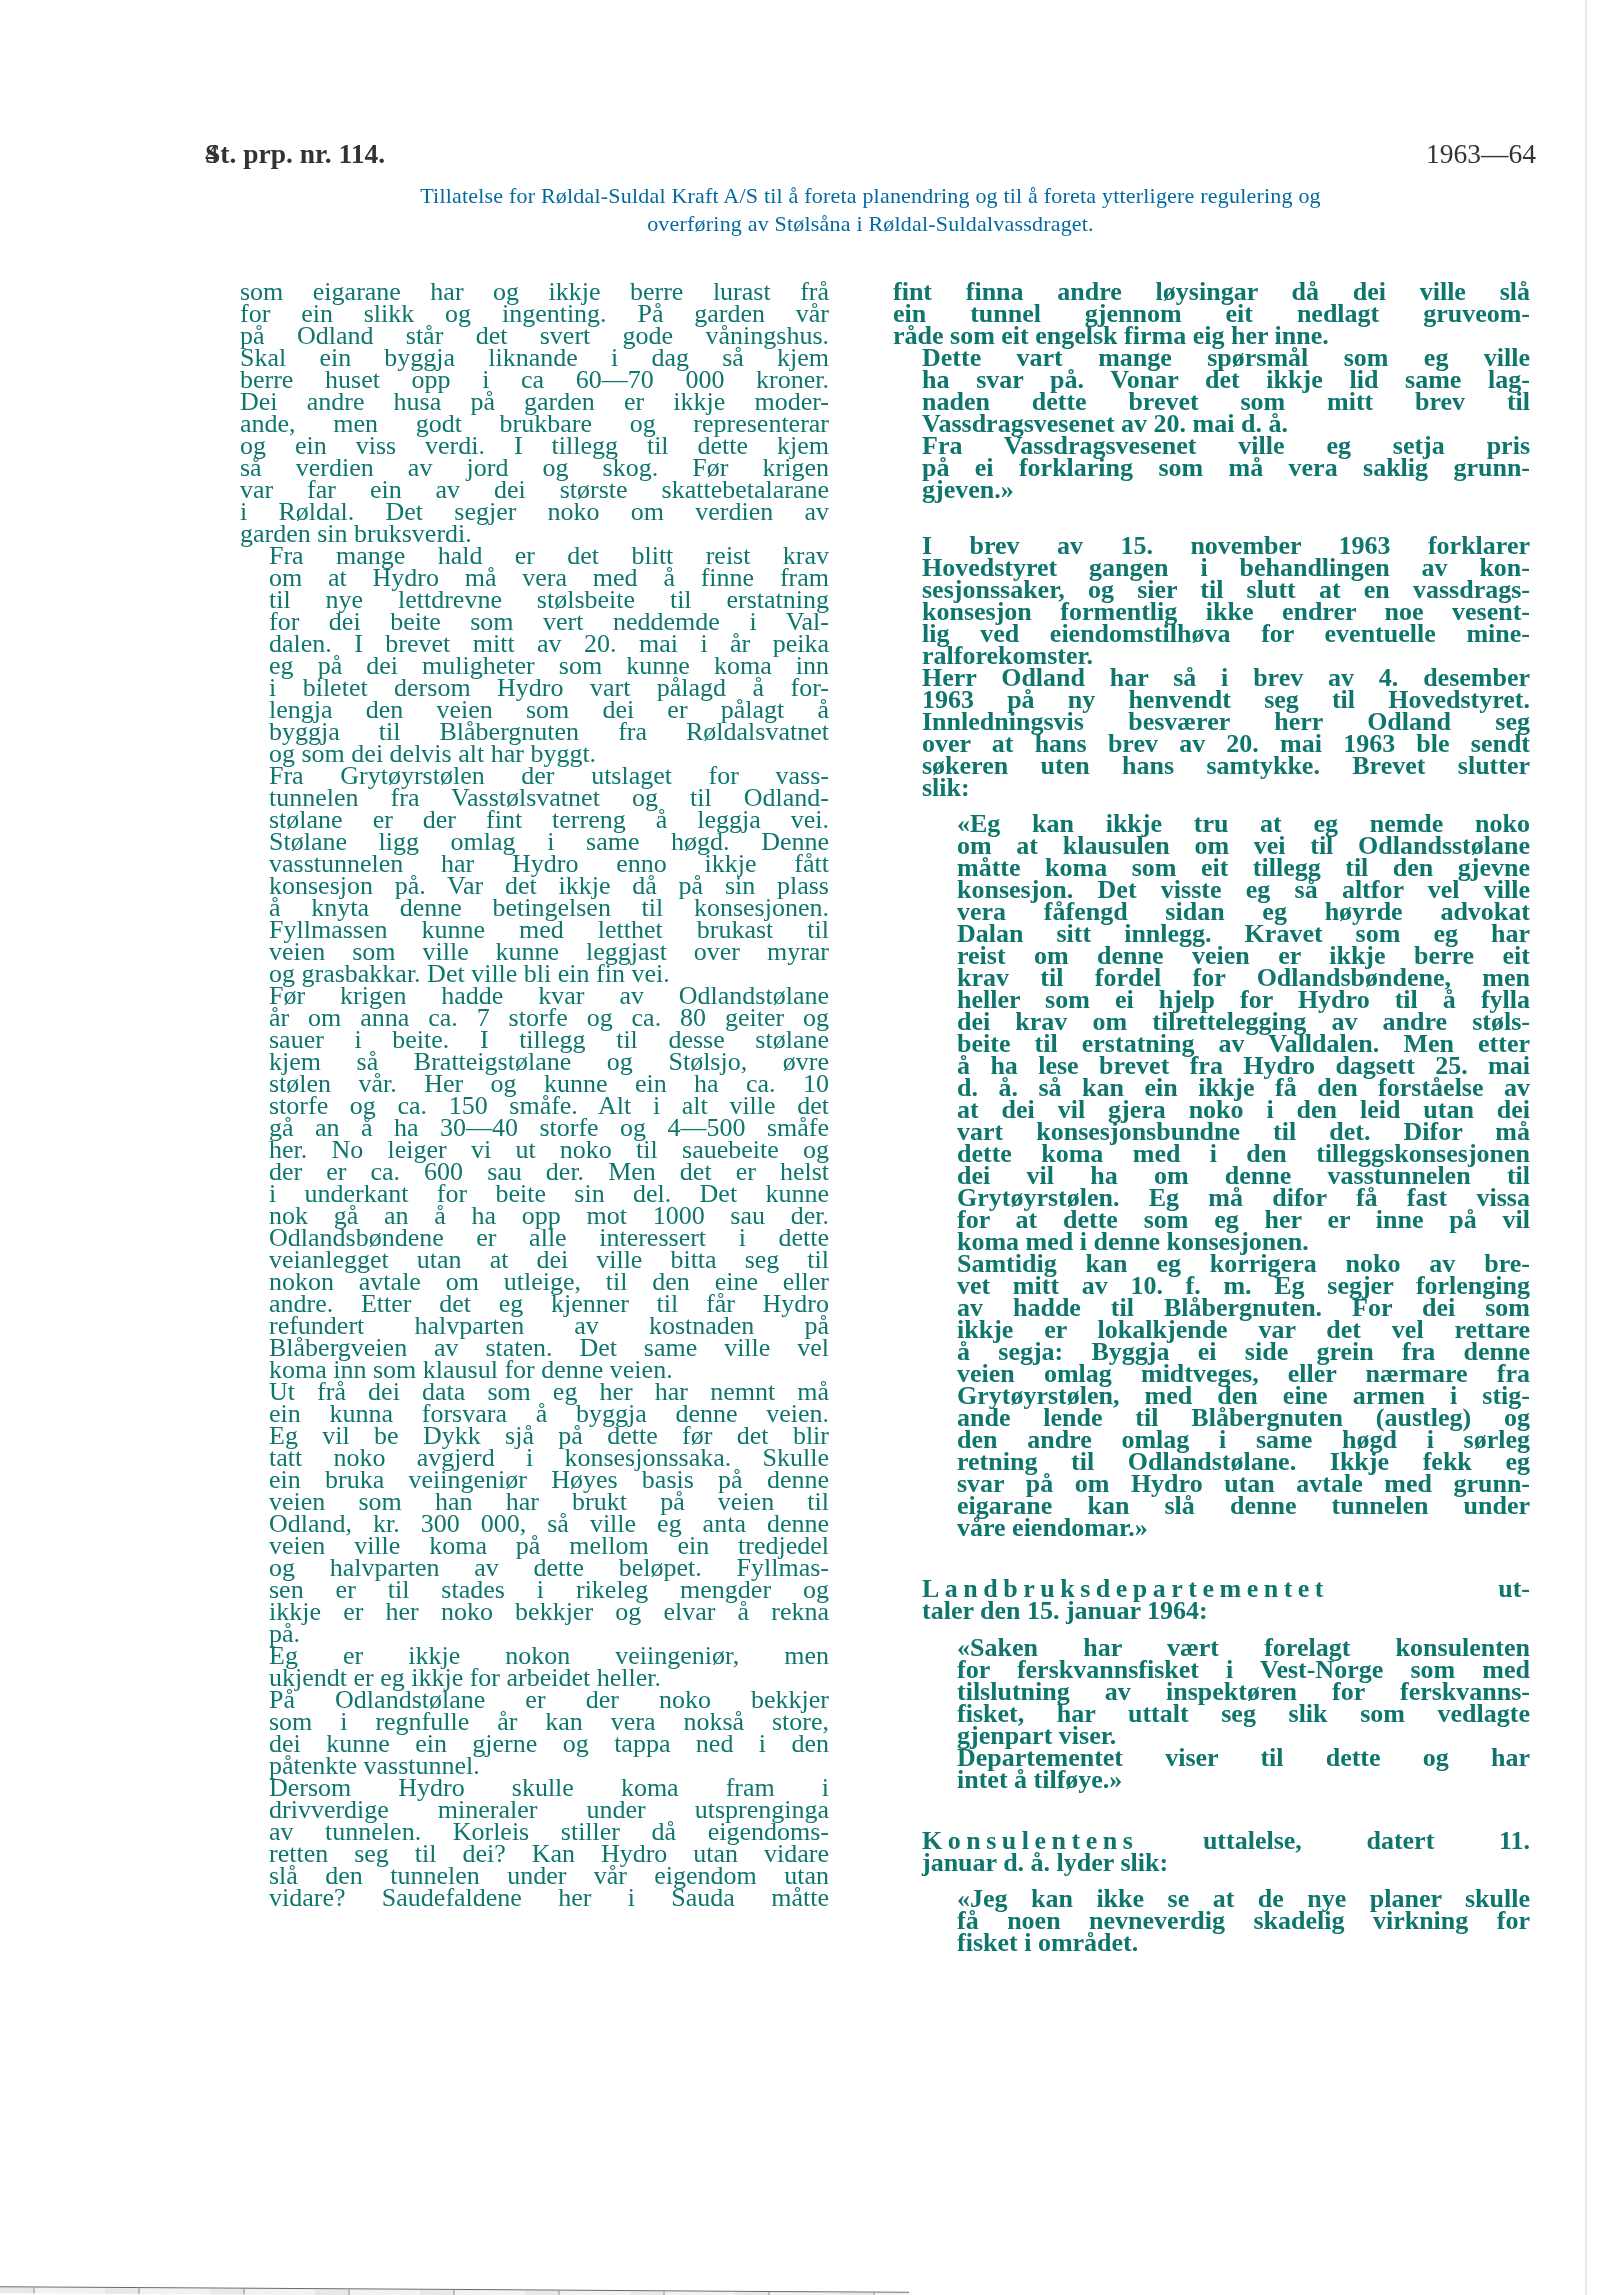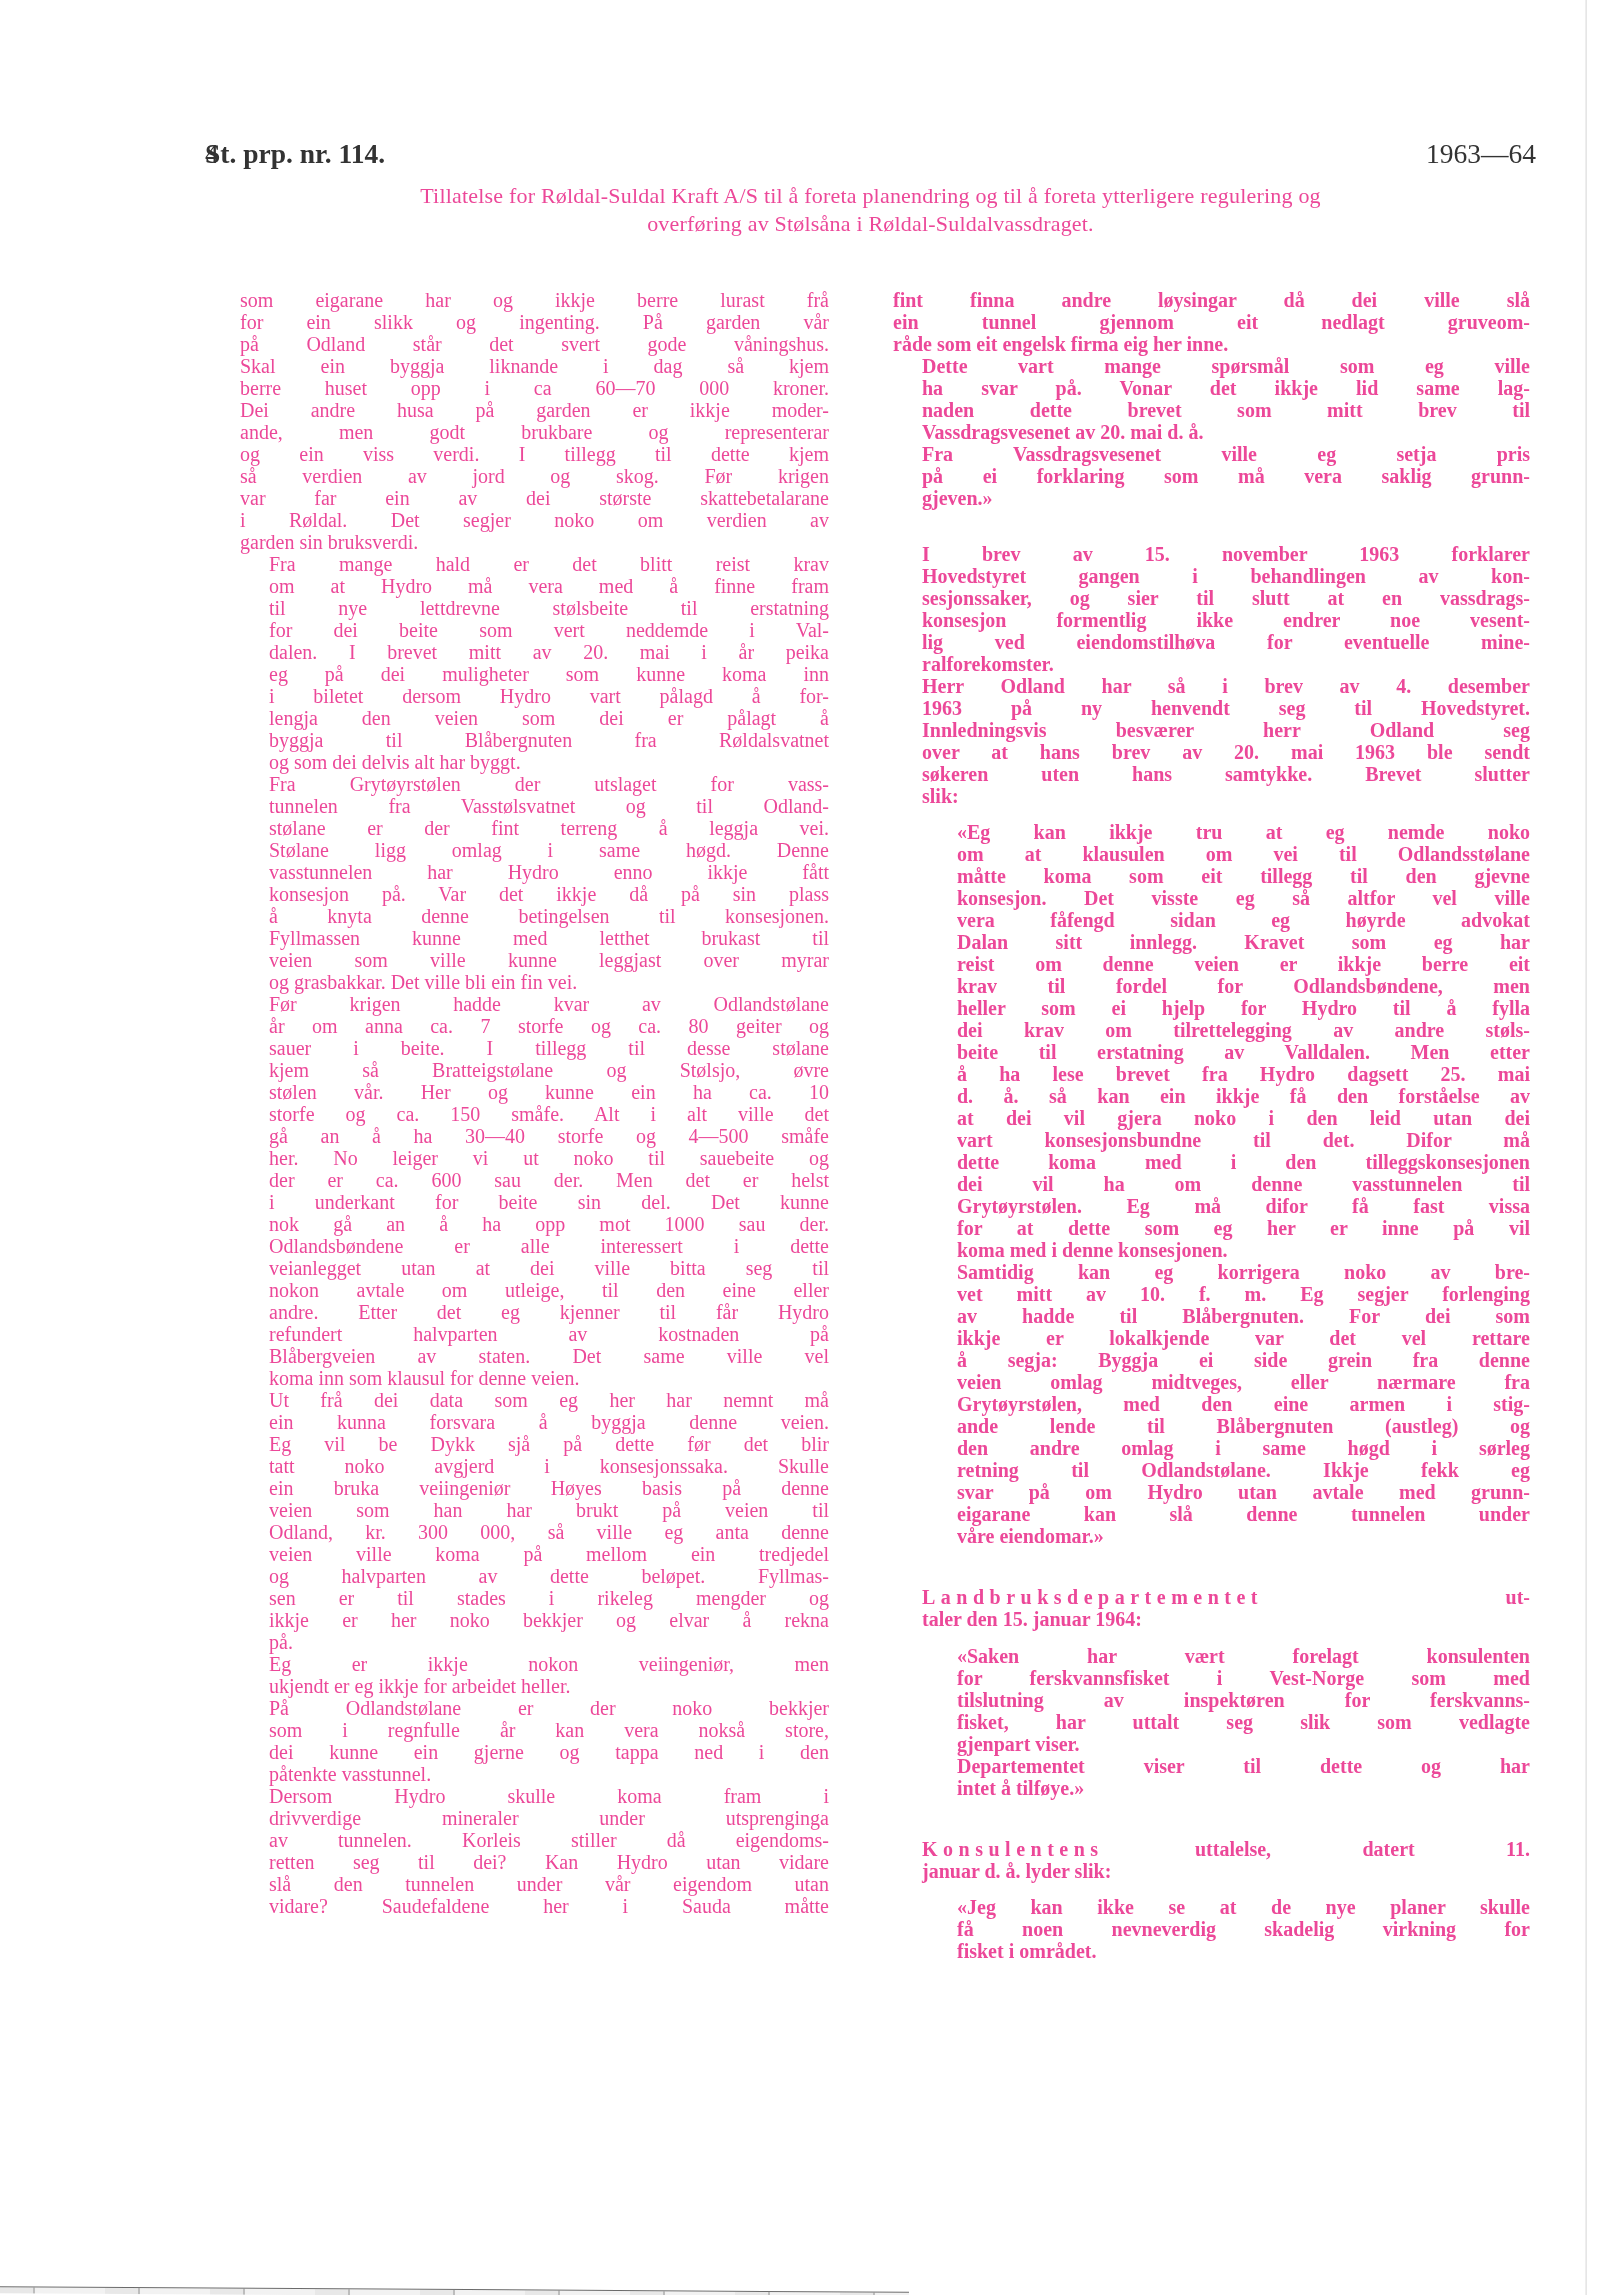--- a/index.html
+++ b/index.html
@@ -22,27 +22,27 @@
     position: absolute; top: 138px; left: 205px; width: 1331px; height: 39px;
     font-family: "Liberation Serif", serif; font-weight: bold;
     font-size: 27.5px; color: #333;
   }
   .rh-page { position: absolute; left: 0; top: 0; font-weight: normal; }
   .rh-title { position: absolute; left: 0; right: 0; text-align: left; top: 0; }
   .rh-year { position: absolute; right: 0; top: 0; font-weight: normal; }
   .subtitle {
     position: absolute; top: 182px; left: 205px; width: 1331px;
     text-align: center; font-family: "Liberation Serif", serif;
-    font-size: 22px; line-height: 27.5px; color: #ec4899; letter-spacing: 0.2px;
+    font-size: 22px; line-height: 27.5px; color: #0369a1; letter-spacing: 0.2px;
   }
   .column {
     position: absolute; top: 281px;
     font-family: "Liberation Serif", serif;
-    font-size: 20px; line-height: 22px; color: #ec4899;
-    text-align: justify; hyphens: manual; margin-top: 8px;
+    font-size: 26px; line-height: 22px; color: #0f766e;
+    text-align: justify; hyphens: manual;
   }
   .col-left { left: 240px; width: 589px; }
   .col-right { left: 893px; width: 637px; font-weight: bold; }
   .para { margin: 0; text-indent: 29px; }
   .para.noindent { text-indent: 0; }
   .quote { margin: 0 0 0 33px; text-indent: 31px; }
   .quote.cont { text-indent: 31px; }
   .gap-sm { height: 14.3px; }
   .gap-md { height: 34px; }
   .gap-lg { height: 39px; }

